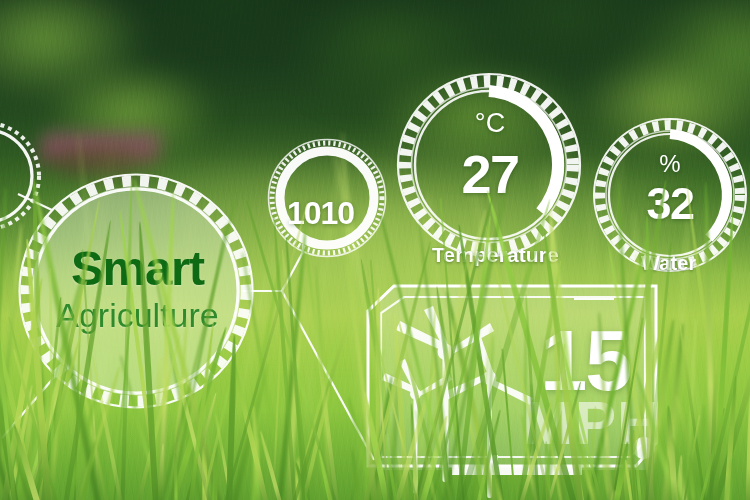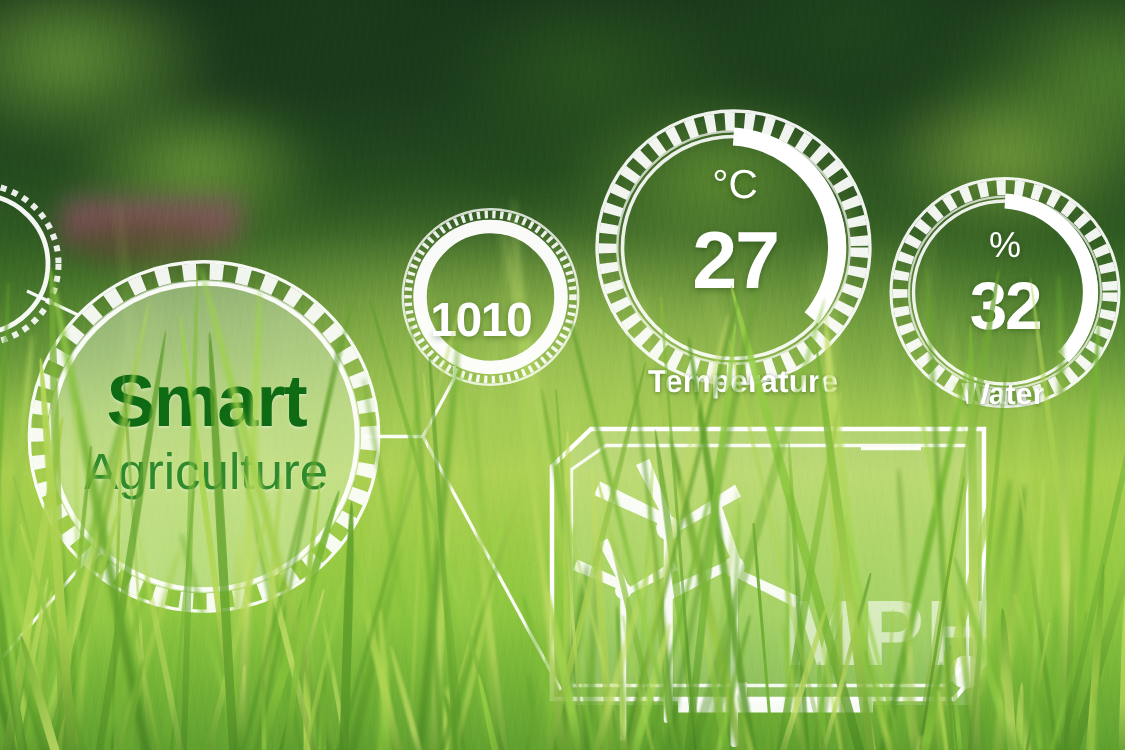--- a/index.html
+++ b/index.html
@@ -519,16 +519,17 @@
     <div class="gauge-txt" id="temp-val">27</div>
     <div class="lbl" id="temp-lbl">Temperature</div>
 
     <div class="gauge-txt" id="water-unit">%</div>
     <div class="gauge-txt" id="water-val">32</div>
     <div class="lbl" id="water-lbl">Water</div>
 
     <div id="sa-line1">Smart</div>
     <div id="sa-line2">Agriculture</div>
 
+    <div id="wind-val">15</div>
     <div id="wind-unit">MPH</div>
   </div>
 
 </div>
 
 </body></html>

